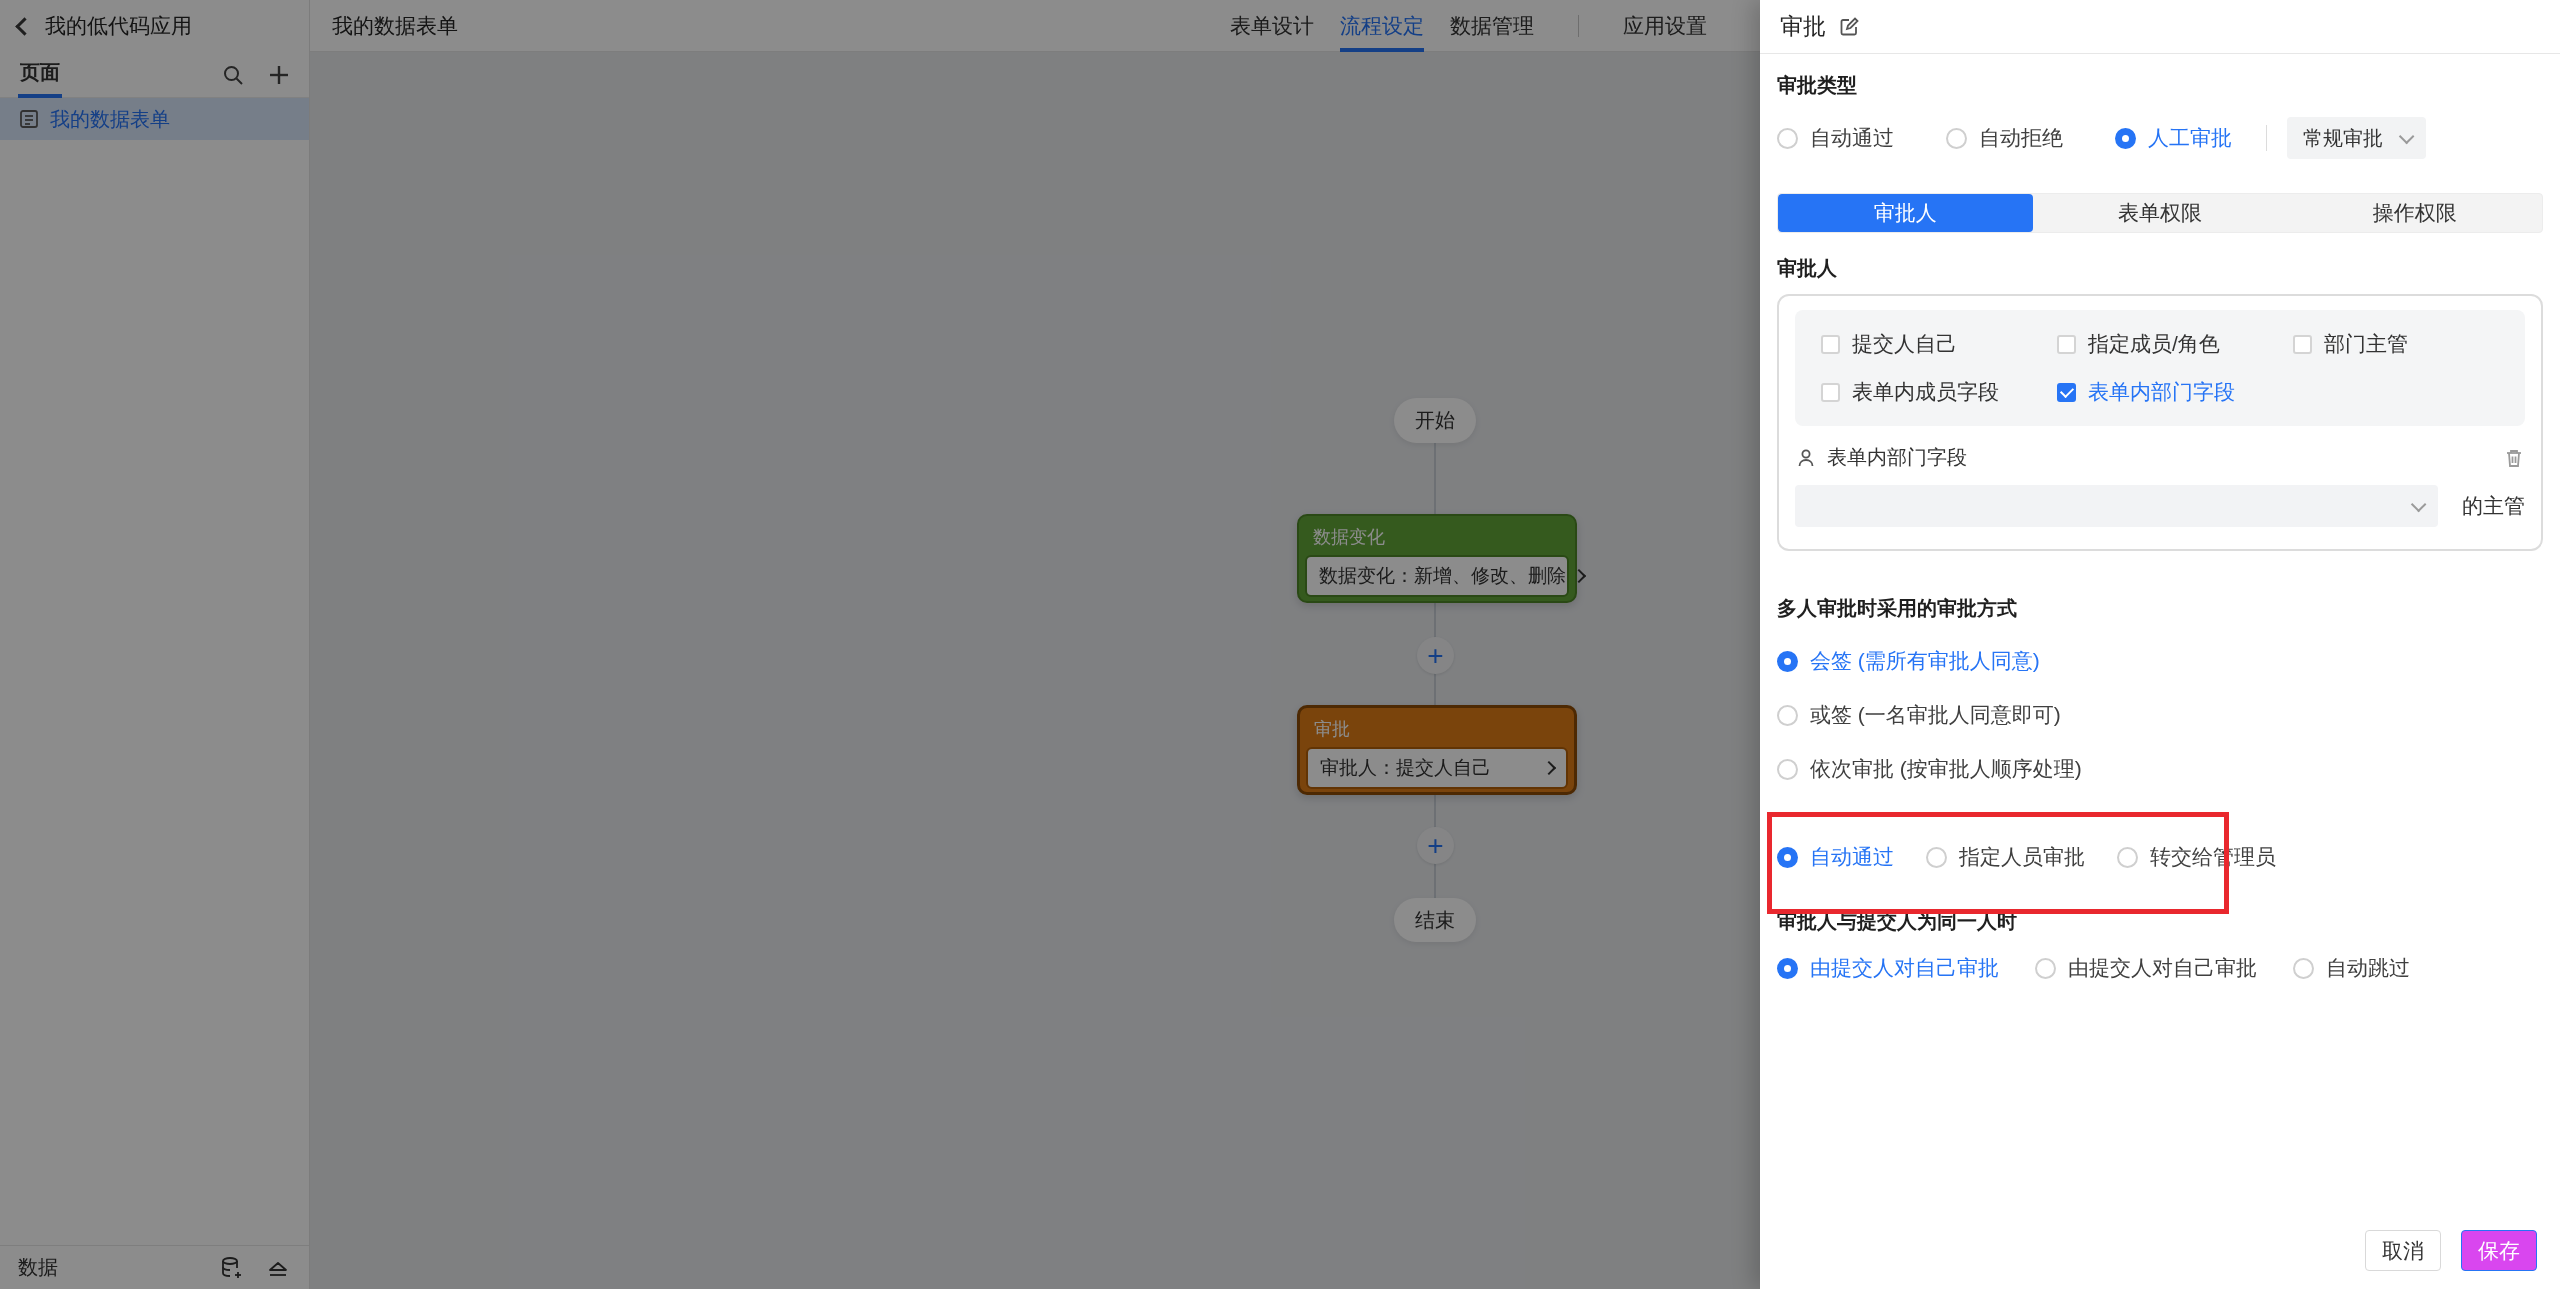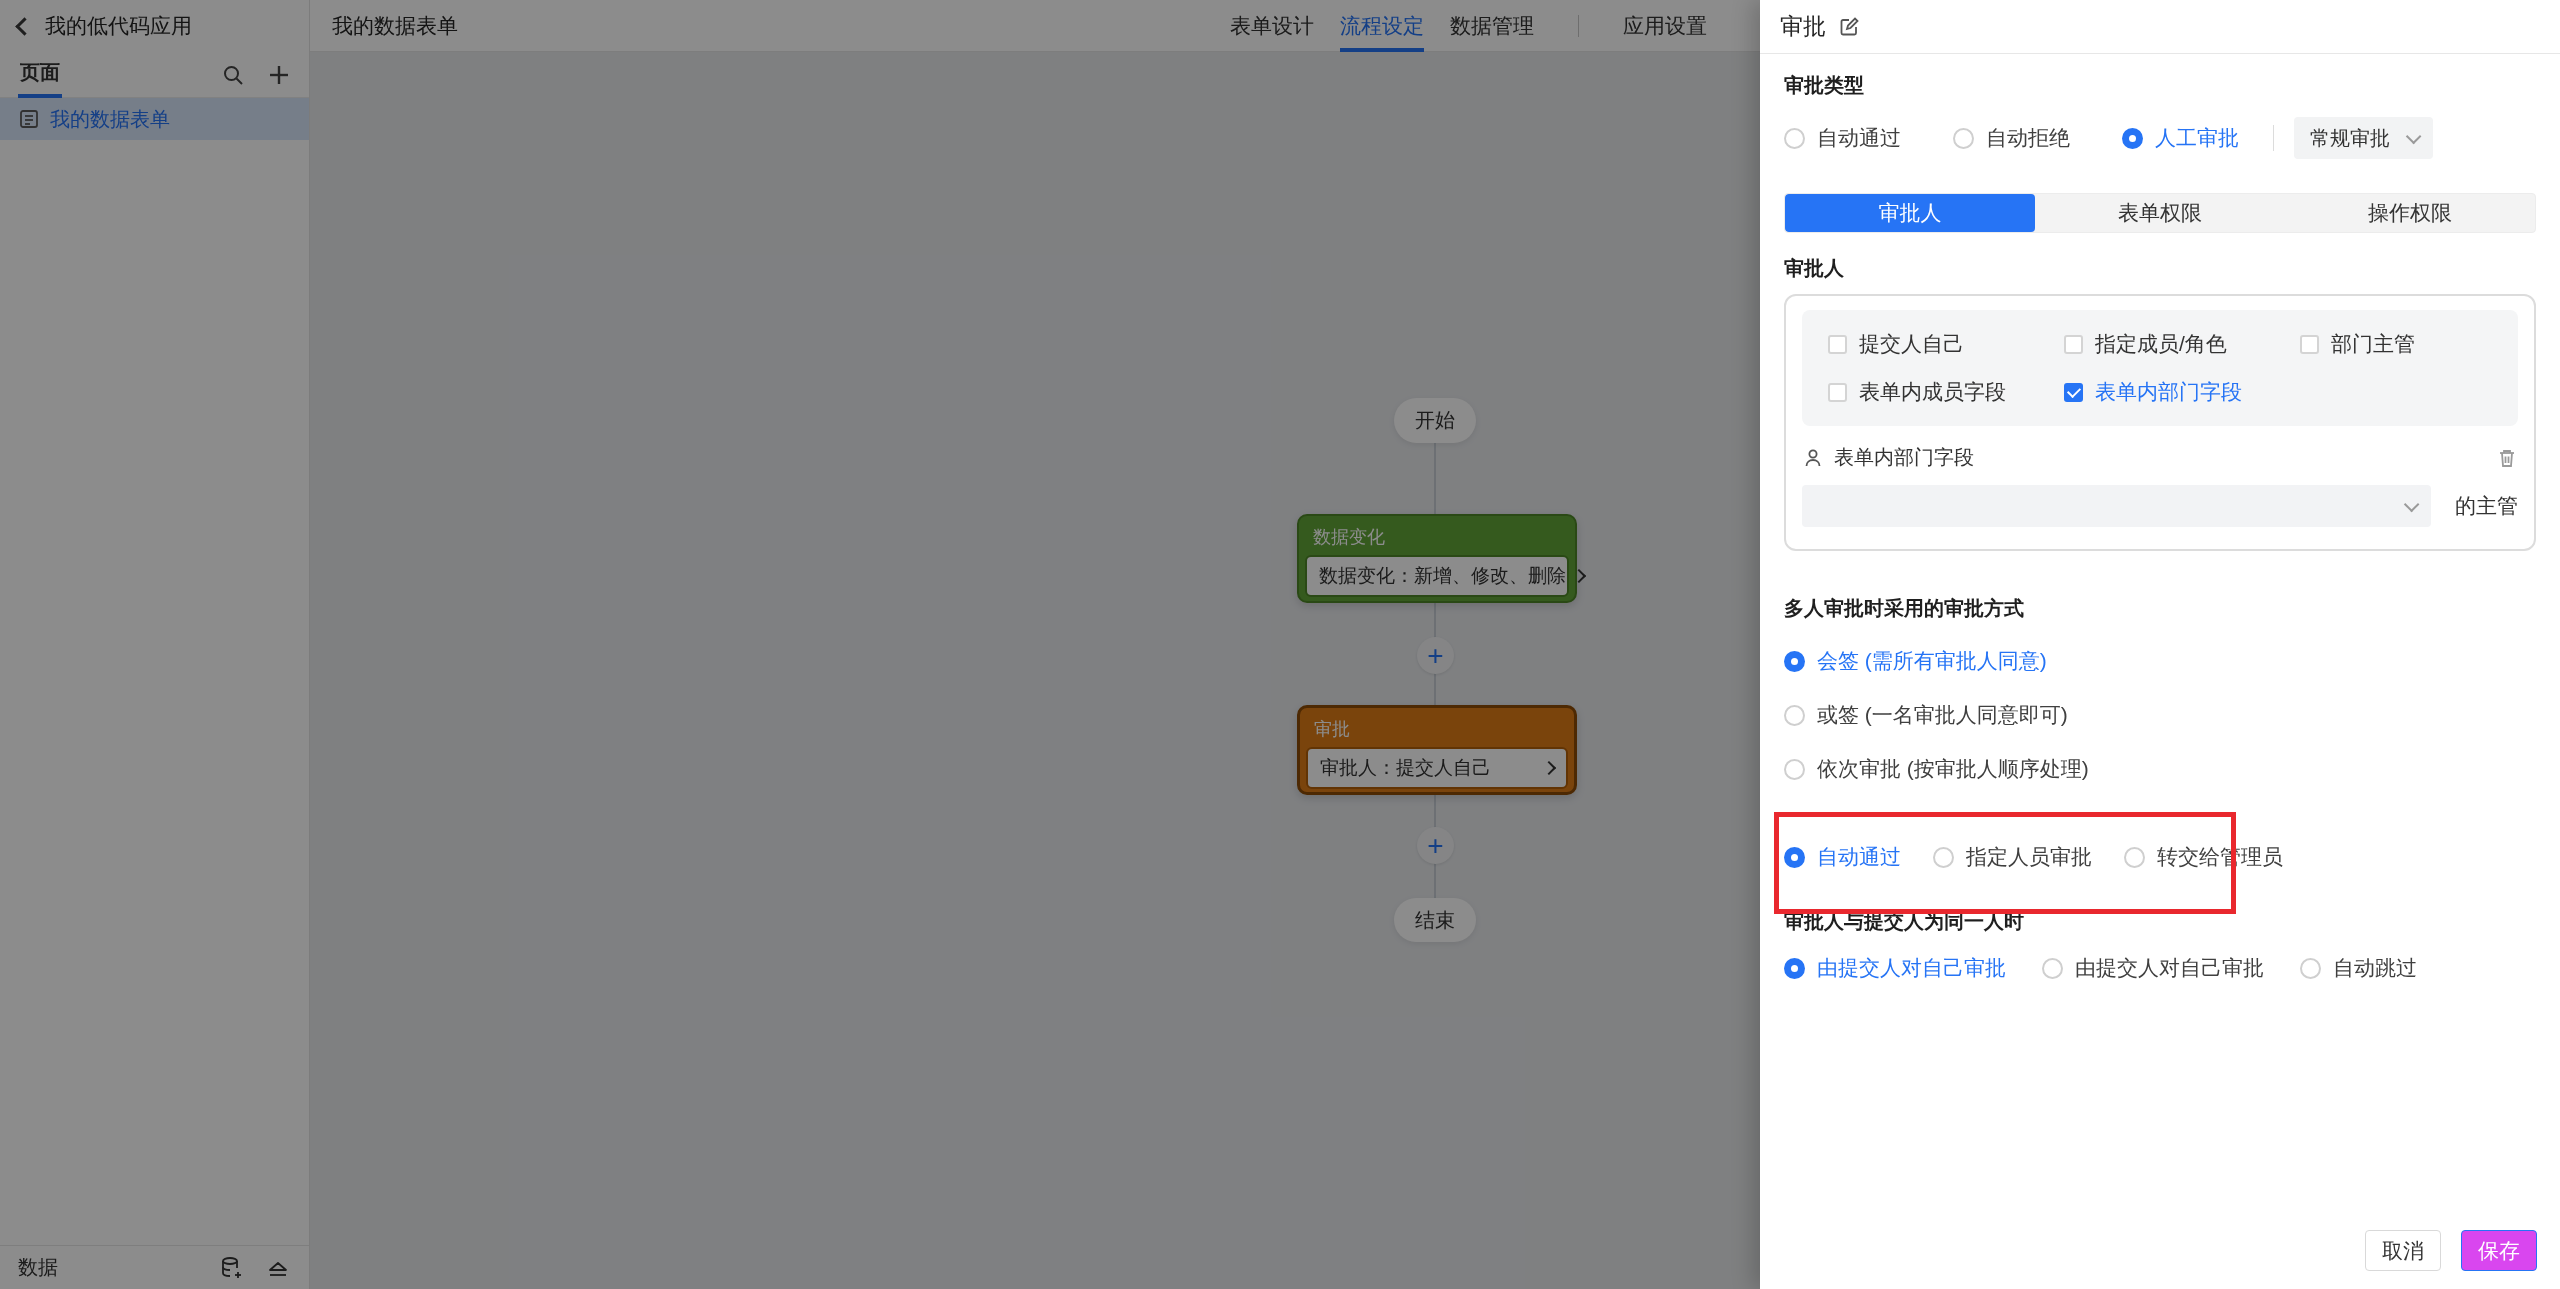--- a/index.html
+++ b/index.html
@@ -48,21 +48,21 @@
   .fnode-text { font-size:19px; color:#333; flex:1; white-space:nowrap; }
   .chev-right { width:10px; height:10px; border-right:2.5px solid #333; border-top:2.5px solid #333; transform:rotate(45deg); flex:none; }
   .plus-btn { position:absolute; left:1107px; width:37px; height:37px; border-radius:50%; background:#f2f3f4; display:flex; align-items:center; justify-content:center; color:#2674f5; font-size:28px; line-height:1; cursor:pointer; box-shadow:0 1px 3px rgba(0,0,0,0.1); }
   .plus-btn.p1 { top:585px; }
   .plus-btn.p2 { top:775px; }
 
   
   .drawer { position:relative; width:800px; height:100%; background:#fff; display:flex; flex-direction:column; box-shadow:-8px 0 20px rgba(0,0,0,0.18); z-index:20; }
   .dw-header { height:54px; flex:none; display:flex; align-items:center; gap:12px; padding:0 20px; border-bottom:1px solid #e7e7e7; }
   .dw-title { font-size:23px; color:#262626; font-weight:500; }
-  .dw-content { flex:1; padding:0 24px; overflow:hidden; display:flex; flex-direction:column; }
+  .dw-content { flex:1; padding:0 17px; overflow:hidden; display:flex; flex-direction:column; }
   .sec-label { font-size:20px; font-weight:700; color:#1f1f1f; }
   .mt18{margin-top:18px;} .mt22{margin-top:22px;} .mt44{margin-top:44px;}
 
   .radio-row { display:flex; align-items:center; margin-top:22px; height:34px; }
   .radio-item { display:flex; align-items:center; gap:12px; margin-right:52px; cursor:pointer; }
   .radio { width:21px; height:21px; border-radius:50%; border:2px solid #cfcfcf; background:#fff; flex:none; position:relative; }
   .radio.on { border:none; background:#2674f5; }
   .radio.on::after { content:''; position:absolute; left:7px; top:7px; width:7px; height:7px; border-radius:50%; background:#fff; }
   .radio-label { font-size:21px; color:#404040; white-space:nowrap; }
   .radio-label.sel { color:#2674f5; }

